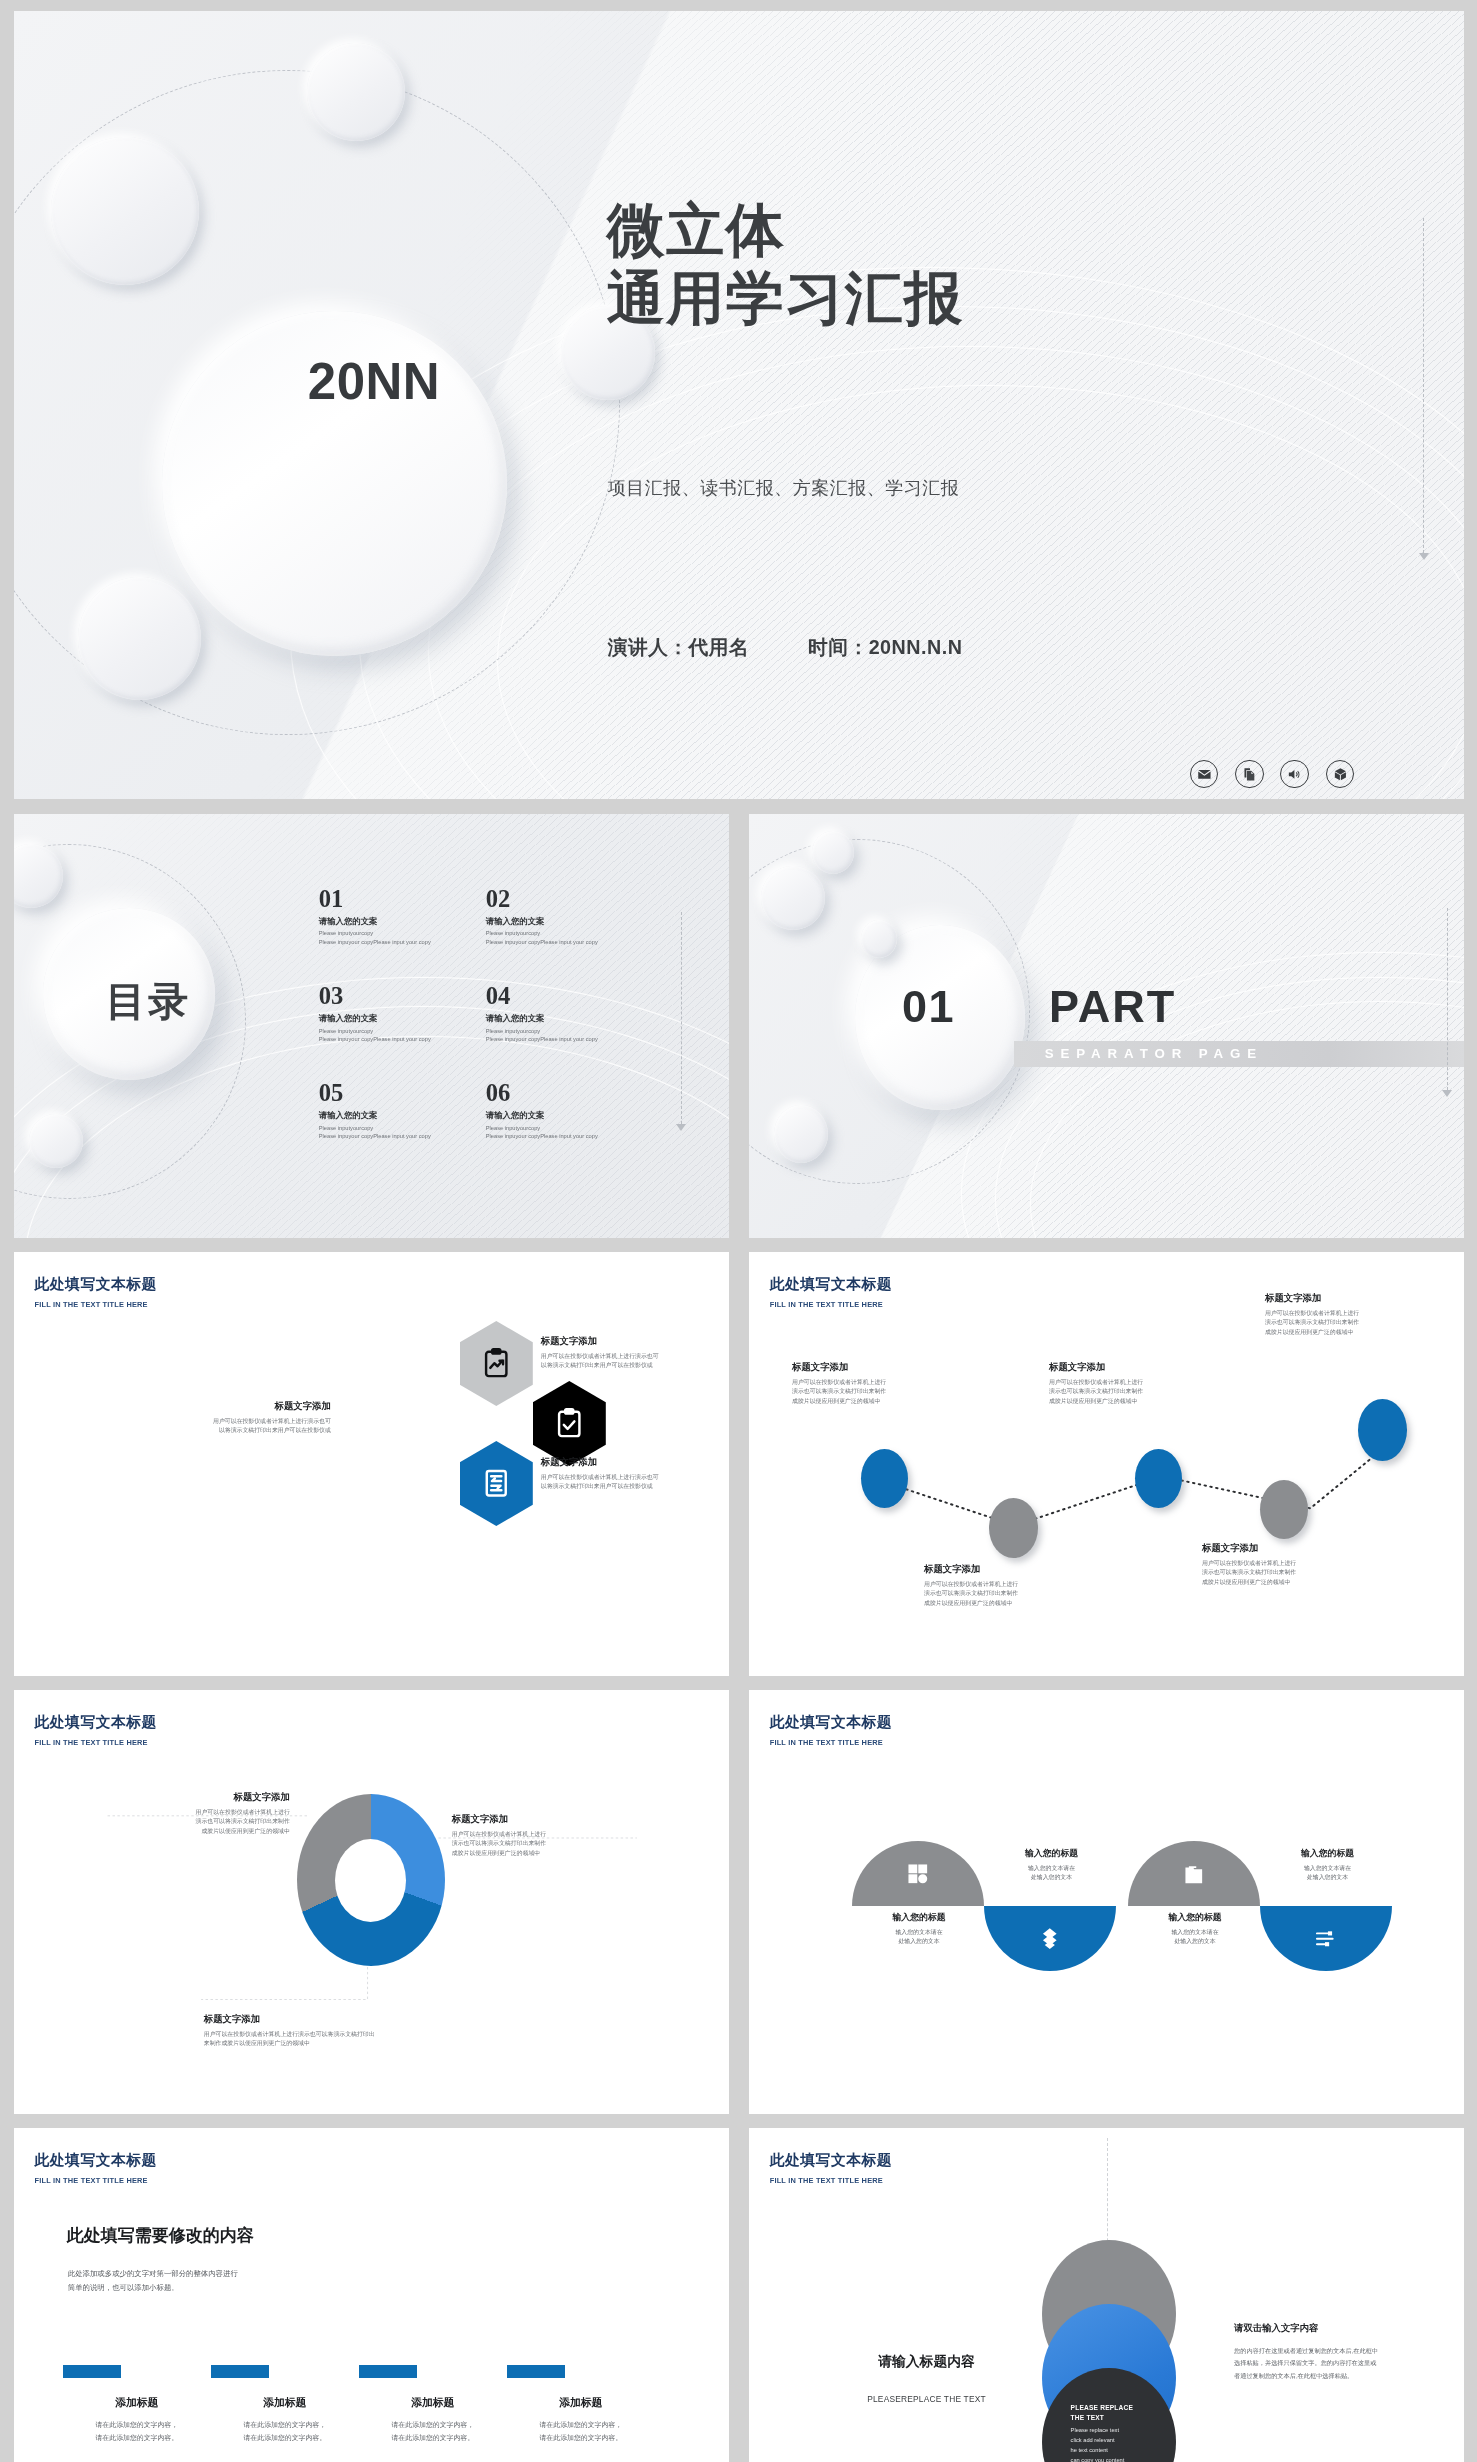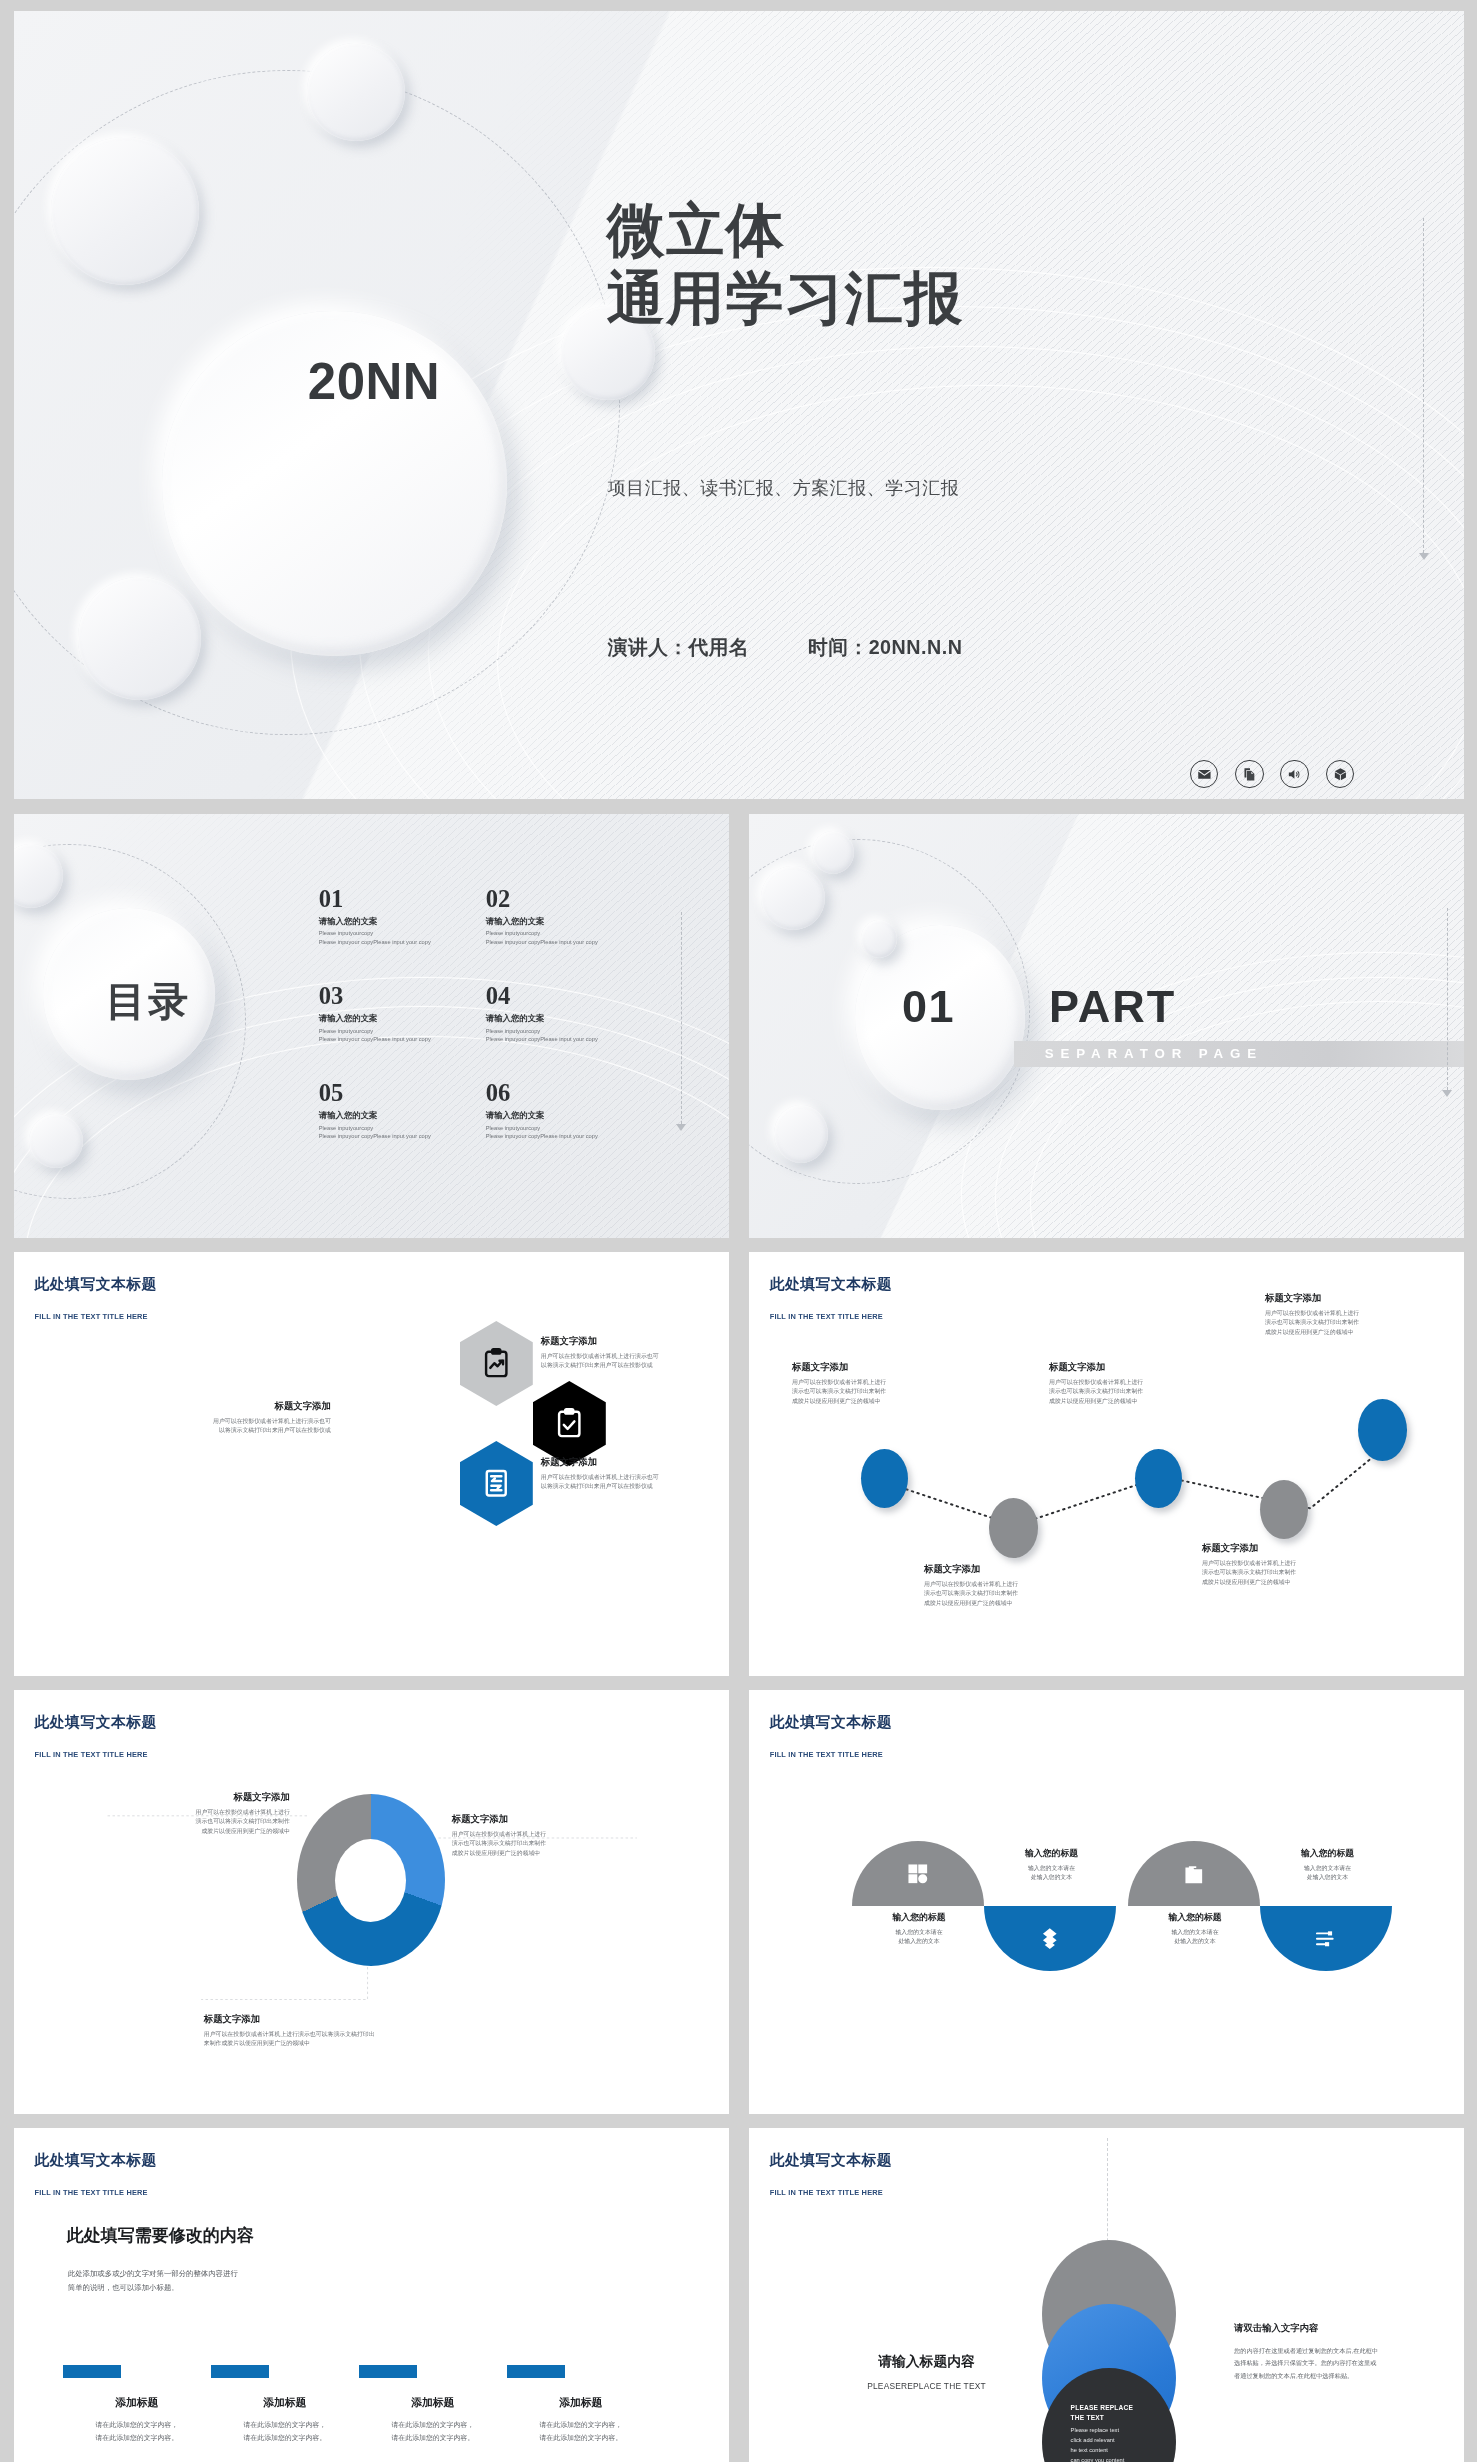--- a/index.html
+++ b/index.html
@@ -114,21 +114,21 @@
   }
 
   
   .sec-head { position: absolute; left: 20.7px; top: 23.6px; }
   .sec-head .cn {
     color: #1f3a63; font-size: 14.8px; font-weight: 700; letter-spacing: 0.5px;
     line-height: 1.1;
   }
   .sec-head .en {
     color: #2a4a78; font-size: 7.4px; font-weight: 700;
-    letter-spacing: 0.2px; margin-top: 20px;
+    letter-spacing: 0.2px; margin-top: 8px;
   }
 
   
   .toc-label {
     position: absolute; font-family: "Liberation Serif","DejaVu Serif",serif;
     font-weight: 700; font-size: 40px; color: #3d4043; letter-spacing: 2.5px;
   }
   .toc-grid {
     position: absolute; left: 305px; top: 73px;
     display: grid; grid-template-columns: 128px 128px;
@@ -605,21 +605,21 @@
         <div style="color:#e7e8ea;font-size:5.7px;line-height:1.7;margin-top:4.4px;white-space:pre-line;">Please replace text
 click add relevant
 he text content
 can copy you content
 to this directly</div>
       </div>
     </div>
 
     <div style="position:absolute;left:79px;top:225px;width:197px;text-align:center;">
       <div style="font-size:13.8px;font-weight:700;color:#1d1f22;">请输入标题内容</div>
-      <div style="font-size:8.4px;color:#3a3d40;margin-top:10px;letter-spacing:0.2px;">PLEASEREPLACE THE TEXT</div>
+      <div style="font-size:8.4px;color:#3a3d40;margin-top:23px;letter-spacing:0.2px;">PLEASEREPLACE THE TEXT</div>
     </div>
 
     <div style="position:absolute;left:485px;top:194px;width:197px;">
       <div style="font-size:9.4px;font-weight:700;color:#1d1f22;">请双击输入文字内容</div>
       <div style="font-size:6.2px;color:#5e6267;line-height:2;margin-top:9.8px;white-space:pre-line;">您的内容打在这里或者通过复制您的文本后,在此框中
 选择粘贴，并选择只保留文字。您的内容打在这里或
 者通过复制您的文本后,在此框中选择粘贴。</div>
     </div>
   </div>
 

